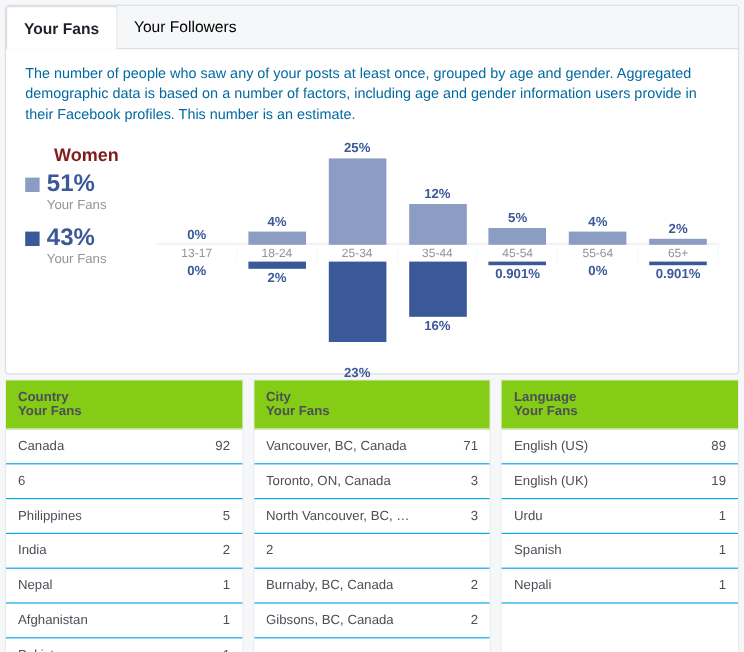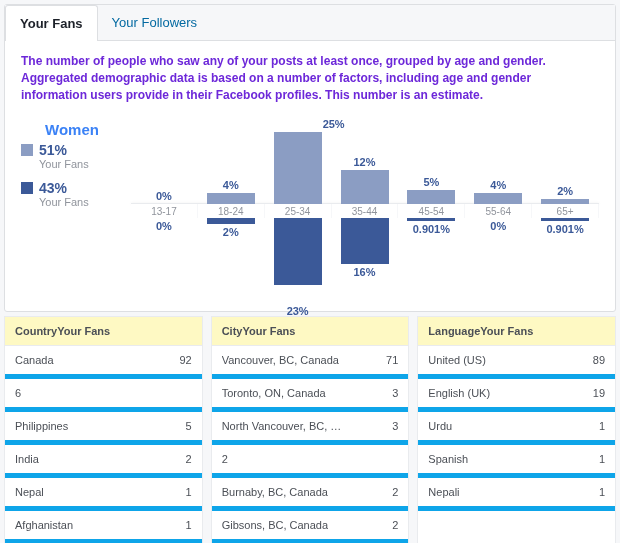--- a/index.html
+++ b/index.html
@@ -19,72 +19,72 @@
   }
   .tabs {
     display: flex;
     border-bottom: 1px solid #dddfe2;
     background: #f6f7f9;
     align-items: flex-end;
   }
   .tab {
     padding: 10px 14px;
     font-size: 13px;
-    color: #0369a1;
+    color: #000000;
     cursor: pointer;
     position: relative;
   }
   .tab.active {
     font-weight: bold;
     color: #1d2129;
     background: #fff;
     border-top: 1px solid #dddfe2;
     border-left: 1px solid #dddfe2;
     border-right: 1px solid #dddfe2;
     margin-bottom: -1px;
     border-radius: 3px 3px 0 0;
   }
   .desc {
     padding: 12px 16px;
-    color: #6d28d9;
-    font-weight: bold;
+    color: #0369a1;
+    font-weight: normal;
     font-size: 12px;
     line-height: 1.4;
   }
   .chart-wrap {
     display: flex;
     padding: 0 16px 16px 16px;
   }
   .legend {
     width: 110px;
     flex-shrink: 0;
     padding-top: 6px;
   }
   .legend .gender-name {
-    color: #3b82f6;
+    color: #7f1d1d;
     font-weight: bold;
     font-size: 15px;
     margin-left: 24px;
   }
   .legend .pct-row {
     display: flex;
     align-items: center;
     margin-top: 4px;
   }
   .swatch {
     width: 12px;
     height: 12px;
     margin-right: 6px;
   }
   .swatch.light { background: #8b9dc3; }
   .swatch.dark  { background: #3b5998; }
   .pct-val {
     color: #3b5998;
     font-weight: bold;
-    font-size: 14px;
+    font-size: 20px;
   }
   .your-fans-sub {
     color: #90949c;
     font-size: 11px;
     margin-left: 18px;
     margin-bottom: 10px;
   }
   .chart-area {
     flex: 1;
     position: relative;
@@ -135,32 +135,34 @@
   }
   .tbl {
     flex: 1;
     border: 1px solid #e9ebee;
     background: #fff;
     font-size: 11px;
     border-bottom: none;
   }
   .tbl-head {
     display: flex;
-    padding: 8px 10px;
-    color: #4b4f56;
-    font-weight: bold;
-    border-bottom: 1px solid #e9ebee;
-    background: #fef9c3;
-  }
-  .tbl-row {
-    display: flex;
     justify-content: space-between;
     padding: 8px 10px;
     color: #4b4f56;
-    border-bottom: 5px solid #0ea5e9;
+    font-weight: bold;
+    border-bottom: 1px solid #e9ebee;
+    background: #84cc16;
+    flex-direction: column;
+  }
+  .tbl-row {
+    display: flex;
+    justify-content: space-between;
+    padding: 8px 10px;
+    color: #4b4f56;
+    border-bottom: 1px solid #0ea5e9;
     white-space: nowrap;
     gap: 25px;
   }
   .tbl-row span:first-child {
     overflow: hidden;
     text-overflow: ellipsis;
     max-width: 140px;
   }
 </style>
 </head>
@@ -187,21 +189,21 @@
         <div class="swatch dark"></div>
         <div class="pct-val">43%</div>
       </div>
       <div class="your-fans-sub">Your Fans</div>
     </div>
 
     <div class="chart-area">
       <div class="axis" id="axis">
           <div class="agebin">13-17<div class="lbl-up" style="bottom: 16px;">0%</div><div class="lbl-down" style="top: 16px;">0%</div></div>
           <div class="agebin">18-24<div class="bar-up" style="height: 11.52px;"></div><div class="lbl-up" style="bottom: 27.52px;">4%</div><div class="bar-down" style="height: 5.76px;"></div><div class="lbl-down" style="top: 21.76px;">2%</div></div>
-          <div class="agebin">25-34<div class="bar-up" style="height: 72px;"></div><div class="lbl-up" style="bottom: 88px; margin-left: 36px;">25%</div><div class="bar-down" style="height: 66.24px;"></div><div class="lbl-down" style="top: 82.24px; margin-top: 18px;">23%</div></div>
+          <div class="agebin">25-34<div class="bar-up" style="height: 72px;"></div><div class="lbl-up" style="bottom: 88px;">25%</div><div class="bar-down" style="height: 66.24px;"></div><div class="lbl-down" style="top: 82.24px; margin-top: 18px;">23%</div></div>
           <div class="agebin">35-44<div class="bar-up" style="height: 34.56px;"></div><div class="lbl-up" style="bottom: 50.56px;">12%</div><div class="bar-down" style="height: 46.08px;"></div><div class="lbl-down" style="top: 62.08px;">16%</div></div>
           <div class="agebin">45-54<div class="bar-up" style="height: 14.4px;"></div><div class="lbl-up" style="bottom: 30.4px;">5%</div><div class="bar-down" style="height: 2.59488px;"></div><div class="lbl-down" style="top: 18.5949px;">0.901%</div></div>
           <div class="agebin">55-64<div class="bar-up" style="height: 11.52px;"></div><div class="lbl-up" style="bottom: 27.52px;">4%</div><div class="lbl-down" style="top: 16px;">0%</div></div>
           <div class="agebin">65+<div class="bar-up" style="height: 5.76px;"></div><div class="lbl-up" style="bottom: 21.76px;">2%</div><div class="bar-down" style="height: 2.59488px;"></div><div class="lbl-down" style="top: 18.5949px;">0.901%</div></div>
         </div>
     </div>
   </div>
 </div>
 
 <div class="tables">
@@ -273,21 +275,21 @@
       </div>
   </div>
 
   <div class="tbl">
     <div class="tbl-head">
       <span>Language</span>
       <span>Your Fans</span>
     </div>
     <div id="rows-language">
         <div class="tbl-row">
-          <span>United (US)</span>
+          <span>English (US)</span>
           <span>89</span>
         </div>
         <div class="tbl-row">
           <span>English (UK)</span>
           <span>19</span>
         </div>
         <div class="tbl-row">
           <span>Urdu</span>
           <span>1</span>
         </div>

